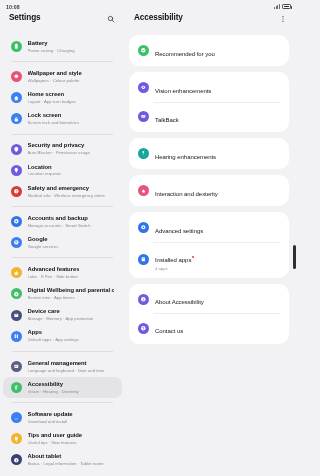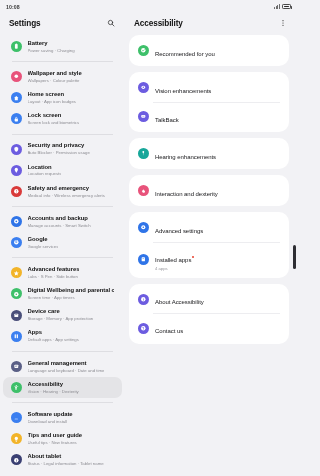--- a/index.html
+++ b/index.html
@@ -28,21 +28,21 @@
   .sig i:nth-child(4){height:4.8px}
   .batt { width:9px; height:4.6px; border:.7px solid #4a4a4a; border-radius:1.3px; position:relative; }
   .batt::after { content:""; position:absolute; right:-1.6px; top:1.2px; width:1px; height:2.2px; background:#4a4a4a; border-radius:0 .6px .6px 0; }
   .batt i { position:absolute; left:.5px; top:.5px; bottom:.5px; width:75%; background:#2b2b2b; border-radius:.6px; display:block; }
 
   
   .panes { display:flex; height:463px; }
   .left { width:125px; display:flex; flex-direction:column; }
   .right { width:172px; display:flex; flex-direction:column; position:relative; }
 
-  .pane-head { height:20px; display:flex; align-items:center; padding:0 9px; flex:0 0 auto; }
+  .pane-head { height:20px; display:flex; align-items:flex-start; padding:0 9px; flex:0 0 auto; }
   .pane-title { font-size:8.2px; font-weight:bold; color:#111; letter-spacing:-.1px; }
   .pane-head .sp { flex:1; }
 
   .icon-btn { width:11px; height:11px; display:flex; align-items:center; justify-content:center; }
   .icon-btn svg { display:block; }
 
   
   .list { flex:1; overflow:hidden; padding:3px 0 0 0; }
   .divider { height:1px; margin:4px 12px 4px 12px; background:#dedee2; }
   .row {

